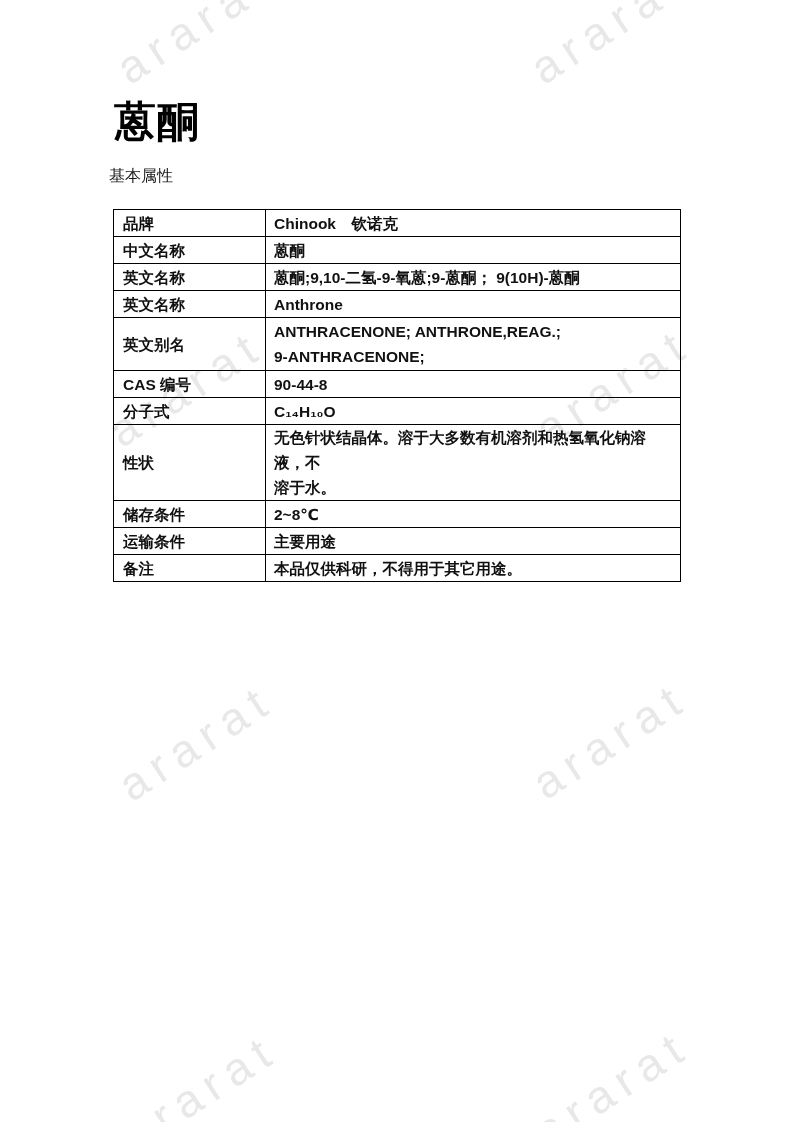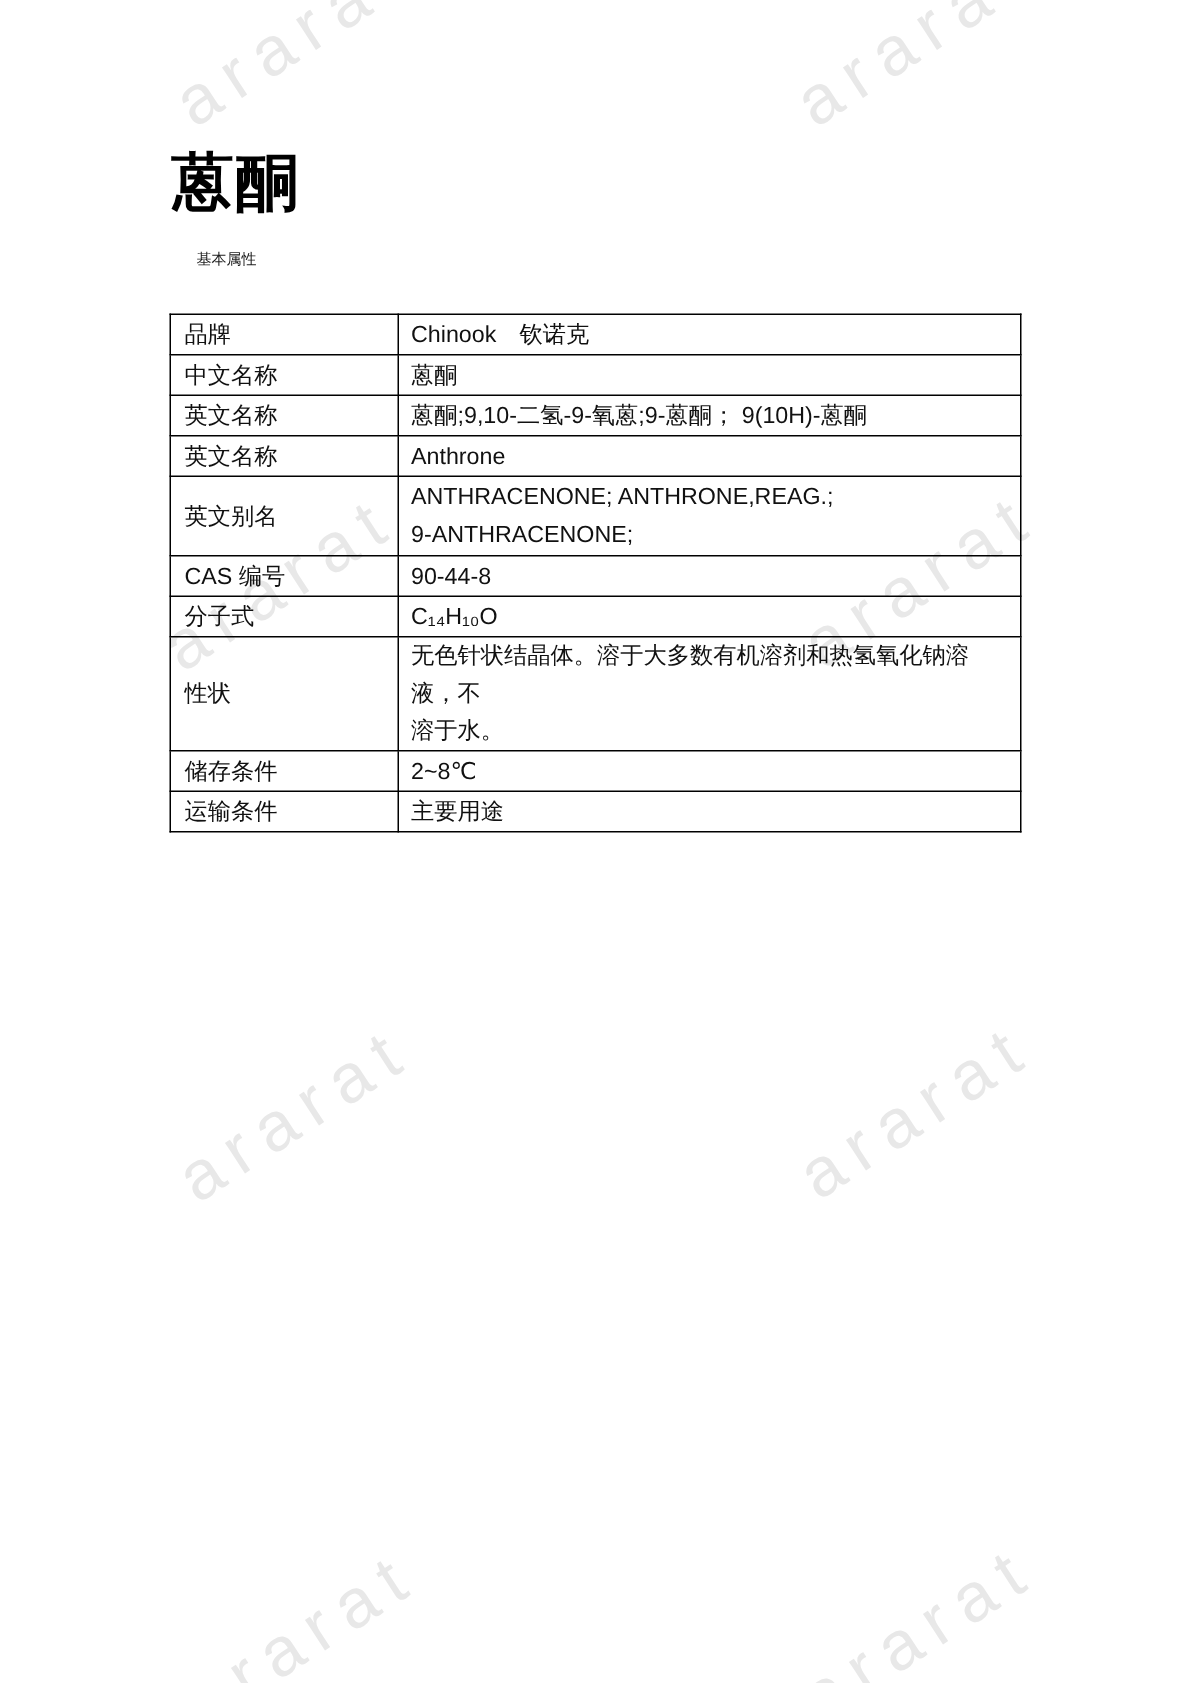--- a/index.html
+++ b/index.html
@@ -33,42 +33,43 @@
     left: 114px;
     top: 94px;
     font-size: 42px;
     font-weight: bold;
     letter-spacing: 1px;
     color: #000000;
   }
 
   .section-heading {
     position: absolute;
-    left: 131px;
+    left: 109px;
     top: 166px;
-    font-size: 10px;
+    font-size: 16px;
     color: #1a1a1a;
     font-family: Liberation Serif, serif;
   }
 
   table.props {
     position: absolute;
     left: 113px;
     top: 209px;
     width: 567px;
     border-collapse: collapse;
     table-layout: fixed;
     font-size: 15.5px;
     color: #111111;
   }
   table.props td {
     border: 1.5px solid #000000;
     vertical-align: middle;
     height: 27px;
     line-height: 25px;
+    font-weight: bold;
   }
   table.props tr.tall td { height: 53px; }
   td.lbl { width: 152px; padding: 0 4px 0 9px; }
   td.val { width: 415px; padding: 0 6px 0 8px; white-space: pre-line; }
 </style>
 </head>
 <body>
 
 <div class="wm-layer">
   <div class="wm" style="left:194px; top:25px;">ararat</div>
@@ -122,15 +123,19 @@
 溶于水。</td>
       </tr>
       <tr>
         <td class="lbl">储存条件</td>
         <td class="val">2~8℃</td>
       </tr>
       <tr>
         <td class="lbl">运输条件</td>
         <td class="val">主要用途</td>
       </tr>
+      <tr>
+        <td class="lbl">备注</td>
+        <td class="val">本品仅供科研，不得用于其它用途。</td>
+      </tr>
     </tbody>
   </table>
 </div>
 
 </body></html>

